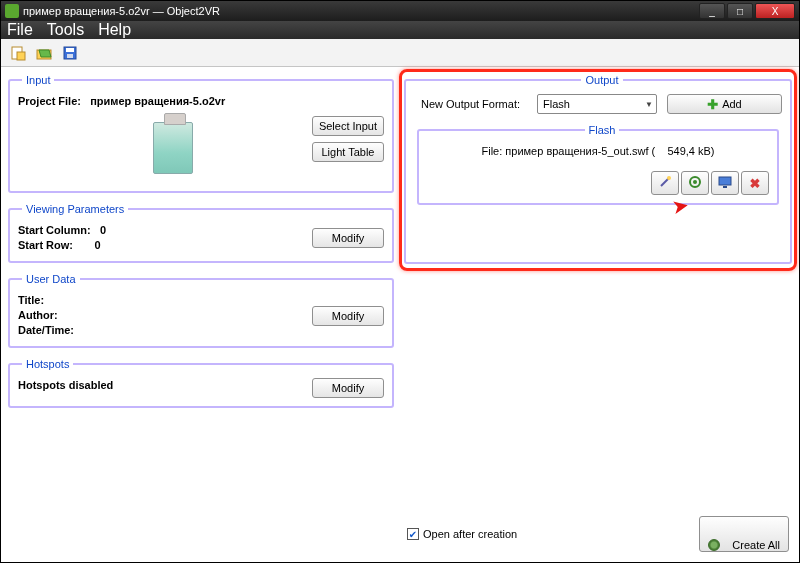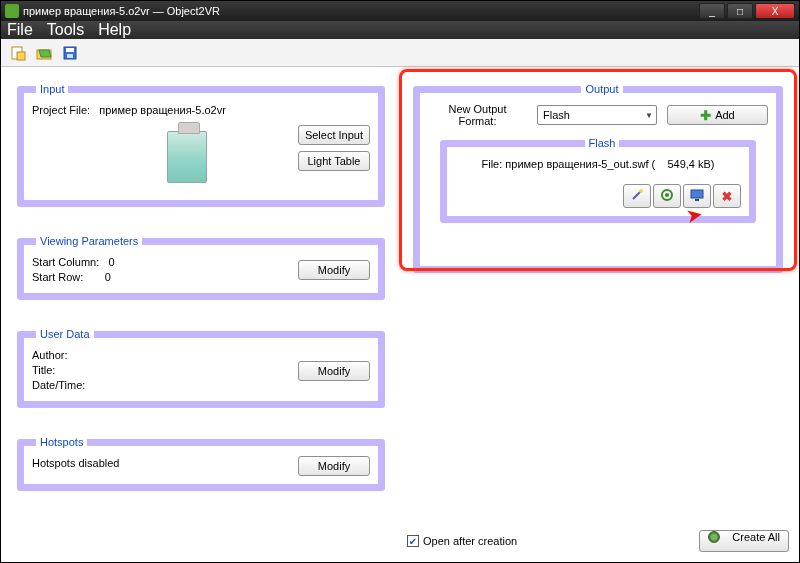--- a/index.html
+++ b/index.html
@@ -60,23 +60,23 @@
   }
   .content {
     display:flex;
     height: calc(563px - 20px - 18px - 28px - 2px);
     padding: 4px;
     gap: 4px;
   }
   .col-left { width: 392px; display:flex;flex-direction:column; gap:4px; }
   .col-right { flex:1; position:relative; }
   fieldset {
-    border: 7px solid #c4b5fd;
+    border: 2px solid #c4b5fd;
     border-radius: 3px;
-    margin: 12px;
+    margin: 3px;
     padding: 8px 8px 8px 8px;
     position: relative;
   }
   fieldset > legend {
     color: #1047c9;
     font-size: 11px;
     padding: 0 4px;
     margin-left: 4px;
   }
   .btn {
@@ -84,21 +84,21 @@
     padding: 2px 6px;
     background: linear-gradient(to bottom,#fefefe,#e5e5e5);
     border: 1px solid #8f8f8f;
     border-radius: 3px;
     min-width: 72px;
     height: 20px;
     display:inline-flex;align-items:center;justify-content:center;
     cursor: default;
   }
   .input-row { display:flex; }
-  .input-left { flex:1; }
+  .input-left { flex:1;font-weight:bold; }
   .input-right { display:flex;flex-direction:column;gap:6px;align-items:flex-end;justify-content:center; }
   .thumb {
     width: 70px; height: 70px;
     margin: 4px 0 0 120px;
     display:flex;align-items:center;justify-content:center;
   }
   .perfume {
     width: 40px; height: 52px;
     background: linear-gradient(to bottom,#cfe9e0 0%,#8fd4c4 60%,#7fc8b8 100%);
     border: 1px solid #8aa;
@@ -150,23 +150,23 @@
   .right-bottom {
     position:absolute;bottom:6px;left:6px;right:6px;
     display:flex;align-items:center;justify-content:space-between;
   }
   .checkbox { display:flex;align-items:center;gap:4px;}
   .checkbox .box {
     width:12px;height:12px;border:1px solid #555;background:#fff;
     display:flex;align-items:center;justify-content:center;font-size:10px;color:#1358c8;
   }
   .createall {
-    border:1px solid #8f8f8f;border-radius:3px;height:22px;
+    border:1px solid #8f8f8f;border-radius:3px;height:36px;
     background:linear-gradient(to bottom,#fefefe,#e3e3e3);
-    display:flex;align-items:flex-start;padding:0 8px;gap:12px;
+    display:flex;align-items:flex-end;padding:0 8px;gap:12px;
   }
   .gear {
     width:12px;height:12px;border-radius:50%;
     background: radial-gradient(circle,#7ab061 40%,#4a7e35 60%);
     border:1px solid #3a6b28;
   }
 </style>
 </head>
 <body>
 
@@ -247,22 +247,22 @@
         <div class="input-right">
           <div class="btn">Modify</div>
         </div>
       </div>
     </fieldset>
 
     <fieldset>
       <legend>User Data</legend>
       <div class="input-row">
         <div class="input-left">
+          <div class="kv">Title:</div>
           <div class="kv">Author:</div>
-          <div class="kv">Title:</div>
           <div class="kv">Date/Time:</div>
         </div>
         <div class="input-right">
           <div class="btn">Modify</div>
         </div>
       </div>
     </fieldset>
 
     <fieldset>
       <legend>Hotspots</legend>

